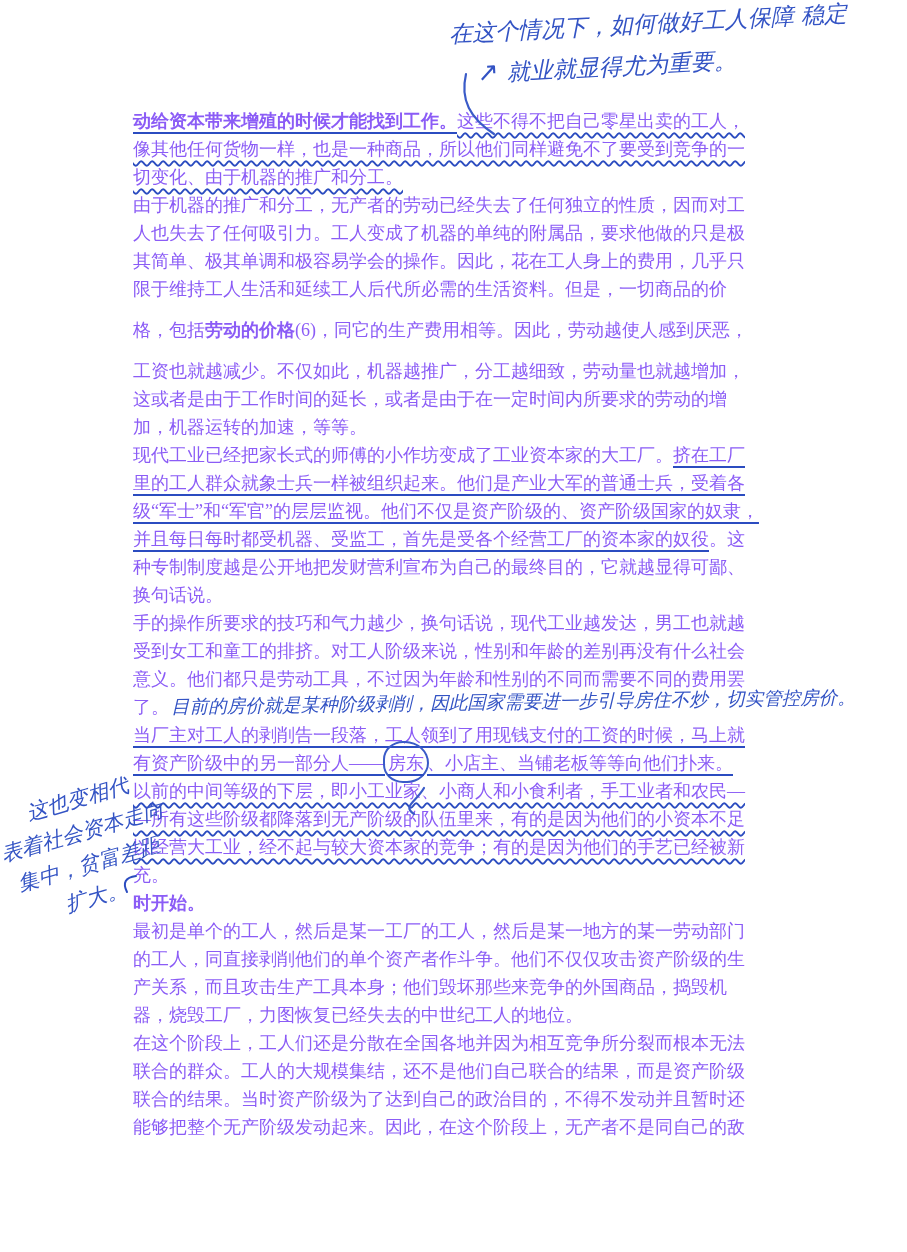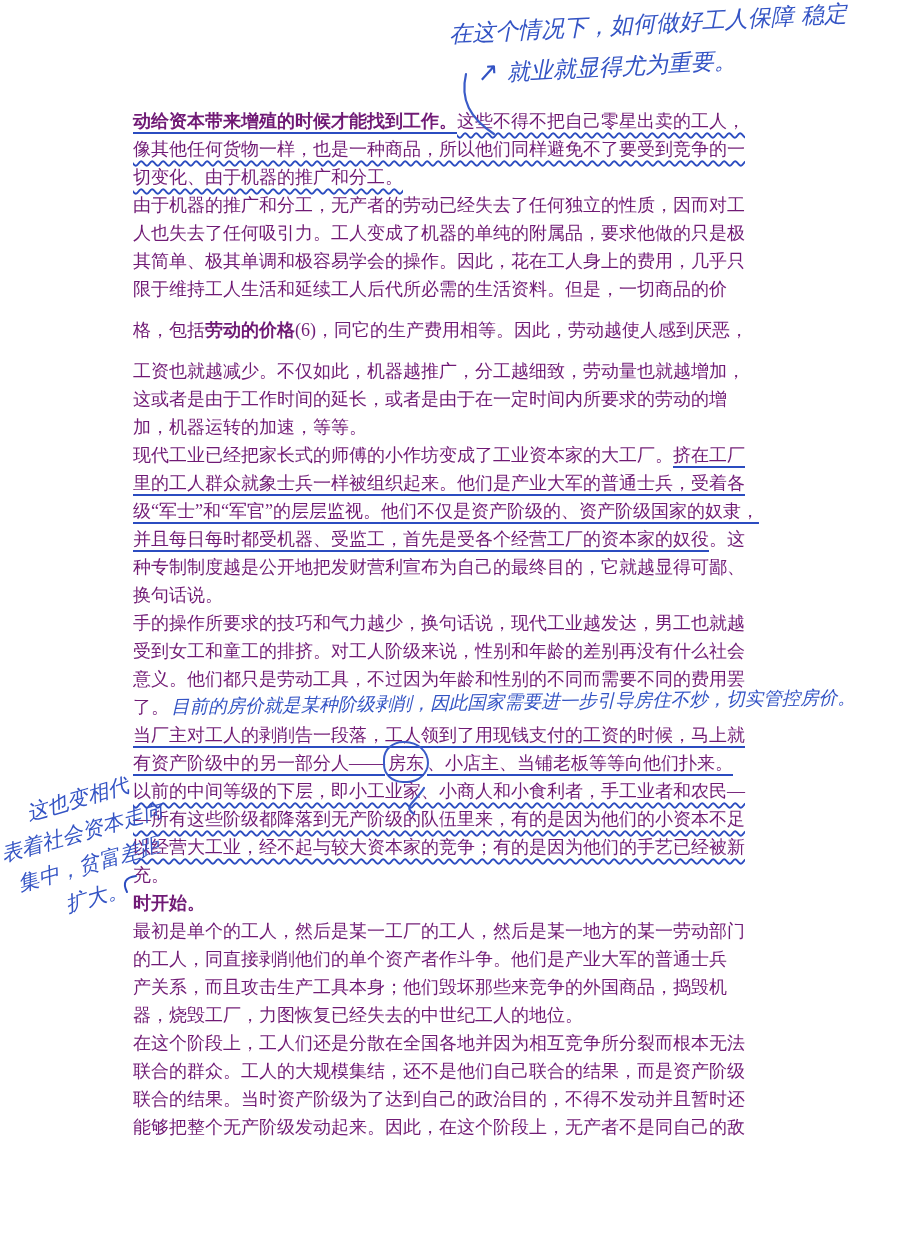--- a/index.html
+++ b/index.html
@@ -3,21 +3,21 @@
 <meta charset="utf-8">
 <style>
   html,body { margin:0; padding:0; background:#ffffff; }
   .page {
     position:relative; width:907px; height:1252px; background:#ffffff;
     overflow:hidden;
     font-family:"Liberation Serif","DejaVu Serif",serif;
   }
   .doc {
     position:absolute; left:133px; top:107px; width:672px;
-    font-size:18px; line-height:28px; color:#701a75;
+    font-size:18px; line-height:28px; color:#8b5cf6;
   }
   .line { white-space:nowrap; height:28px; }
   .line.gap { margin-top:13px; }
   .bold { font-weight:bold; }
   .ul-line {
     text-decoration:underline; text-decoration-style:solid;
     text-decoration-color:#2b4cc0; text-decoration-thickness:2px;
     text-underline-offset:5px;
   }
   .ul-wavy {
@@ -85,21 +85,21 @@
       <div class="line"><span>意义。他们都只是劳动工具，不过因为年龄和性别的不同而需要不同的费用罢</span></div>
       <div class="line"><span>了。</span></div>
       <div class="line"><span class="ul-line">当厂主对工人的剥削告一段落，工人领到了用现钱支付的工资的时候，马上就</span></div>
       <div class="line"><span class="ul-line">有资产阶级中的另一部分人——</span><span class="ul-line circled">房东</span><span class="ul-line">、小店主、当铺老板等等向他们扑来。</span></div>
       <div class="line"><span class="ul-wavy">以前的中间等级的下层，即小工业家、小商人和小食利者，手工业者和农民—</span></div>
       <div class="line"><span class="ul-wavy">—所有这些阶级都降落到无产阶级的队伍里来，有的是因为他们的小资本不足</span></div>
       <div class="line"><span class="ul-wavy">以经营大工业，经不起与较大资本家的竞争；有的是因为他们的手艺已经被新</span></div>
       <div class="line"><span>充。</span></div>
       <div class="line"><span class="bold">时开始。</span></div>
       <div class="line"><span>最初是单个的工人，然后是某一工厂的工人，然后是某一地方的某一劳动部门</span></div>
-      <div class="line"><span>的工人，同直接剥削他们的单个资产者作斗争。他们是产业大军的普通士兵</span></div>
+      <div class="line"><span>的工人，同直接剥削他们的单个资产者作斗争。他们不仅仅攻击资产阶级的生</span></div>
       <div class="line"><span>产关系，而且攻击生产工具本身；他们毁坏那些来竞争的外国商品，捣毁机</span></div>
       <div class="line"><span>器，烧毁工厂，力图恢复已经失去的中世纪工人的地位。</span></div>
       <div class="line"><span>在这个阶段上，工人们还是分散在全国各地并因为相互竞争所分裂而根本无法</span></div>
       <div class="line"><span>联合的群众。工人的大规模集结，还不是他们自己联合的结果，而是资产阶级</span></div>
       <div class="line"><span>联合的结果。当时资产阶级为了达到自己的政治目的，不得不发动并且暂时还</span></div>
       <div class="line"><span>能够把整个无产阶级发动起来。因此，在这个阶段上，无产者不是同自己的敌</span></div>
     </div>
 
   <div class="top-note hand">
     <div class="l1">在这个情况下，如何做好工人保障 稳定</div>

